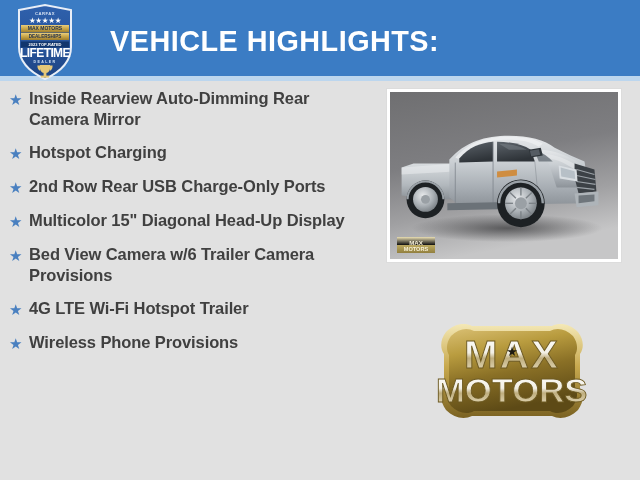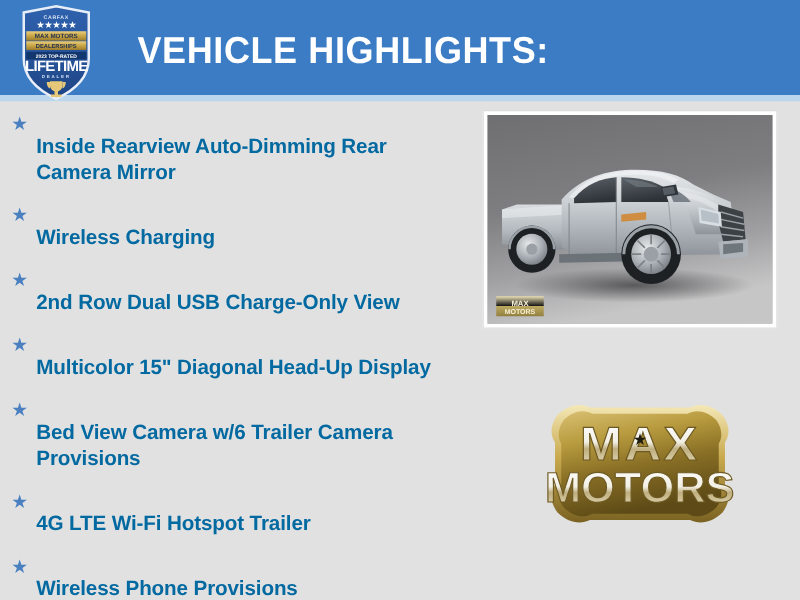--- a/index.html
+++ b/index.html
@@ -73,26 +73,25 @@
     flex: 0 0 auto;
     width: 20px;
     color: #4a80c0;
     font-size: 15px;
     line-height: 21px;
     text-align: left;
     padding-top: 1px;
   }
   .bullet-text {
     flex: 1 1 auto;
-    color: #0369a1;
+    color: #404040;
     font-size: 16.5px;
     font-weight: bold;
     line-height: 21px;
     letter-spacing: -0.1px;
-    margin-top: 19px;
   }
 
   
   .photo-frame {
     position: absolute;
     left: 386px;
     top: 88px;
     width: 236px;
     height: 175px;
     background: #ffffff;
@@ -180,26 +179,26 @@
 
 <div class="highlights">
 
   <div class="bullet-row">
     <span class="bullet-star">★</span>
     <span class="bullet-text">Inside Rearview Auto-Dimming Rear Camera Mirror</span>
   </div>
 
   <div class="bullet-row">
     <span class="bullet-star">★</span>
-    <span class="bullet-text">Wireless Charging</span>
-  </div>
-
-  <div class="bullet-row">
-    <span class="bullet-star">★</span>
-    <span class="bullet-text">2nd Row Dual USB Charge-Only View</span>
+    <span class="bullet-text">Hotspot Charging</span>
+  </div>
+
+  <div class="bullet-row">
+    <span class="bullet-star">★</span>
+    <span class="bullet-text">2nd Row Rear USB Charge-Only Ports</span>
   </div>
 
   <div class="bullet-row">
     <span class="bullet-star">★</span>
     <span class="bullet-text">Multicolor 15" Diagonal Head-Up Display</span>
   </div>
 
   <div class="bullet-row">
     <span class="bullet-star">★</span>
     <span class="bullet-text">Bed View Camera w/6 Trailer Camera Provisions</span>

